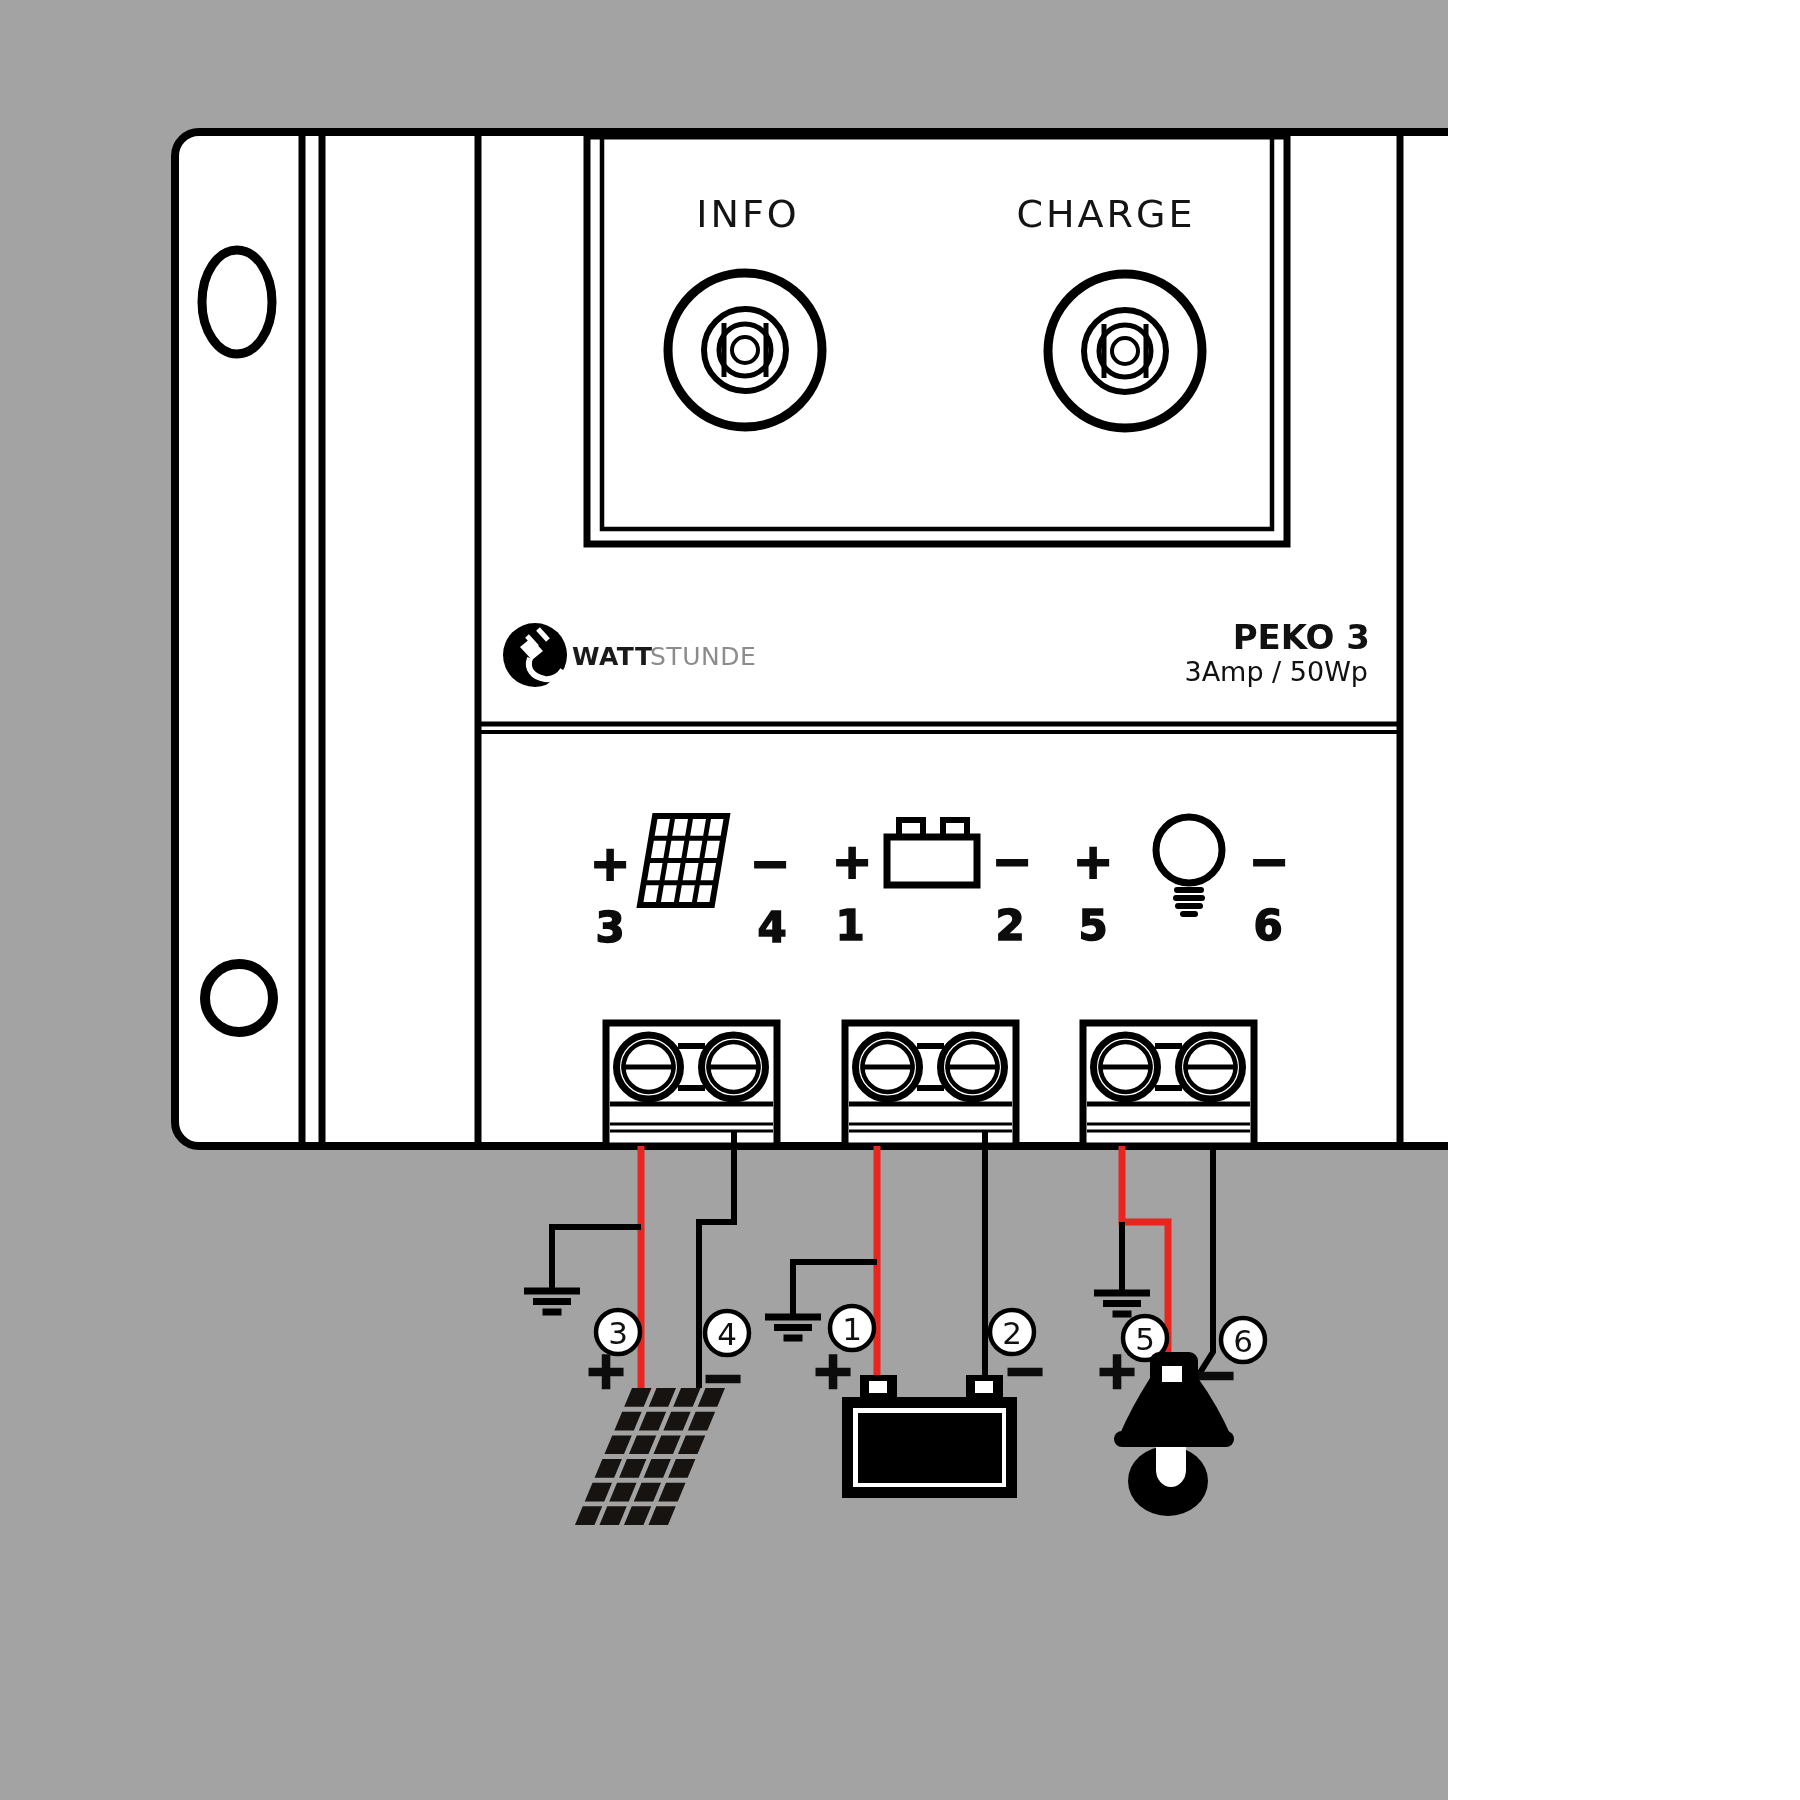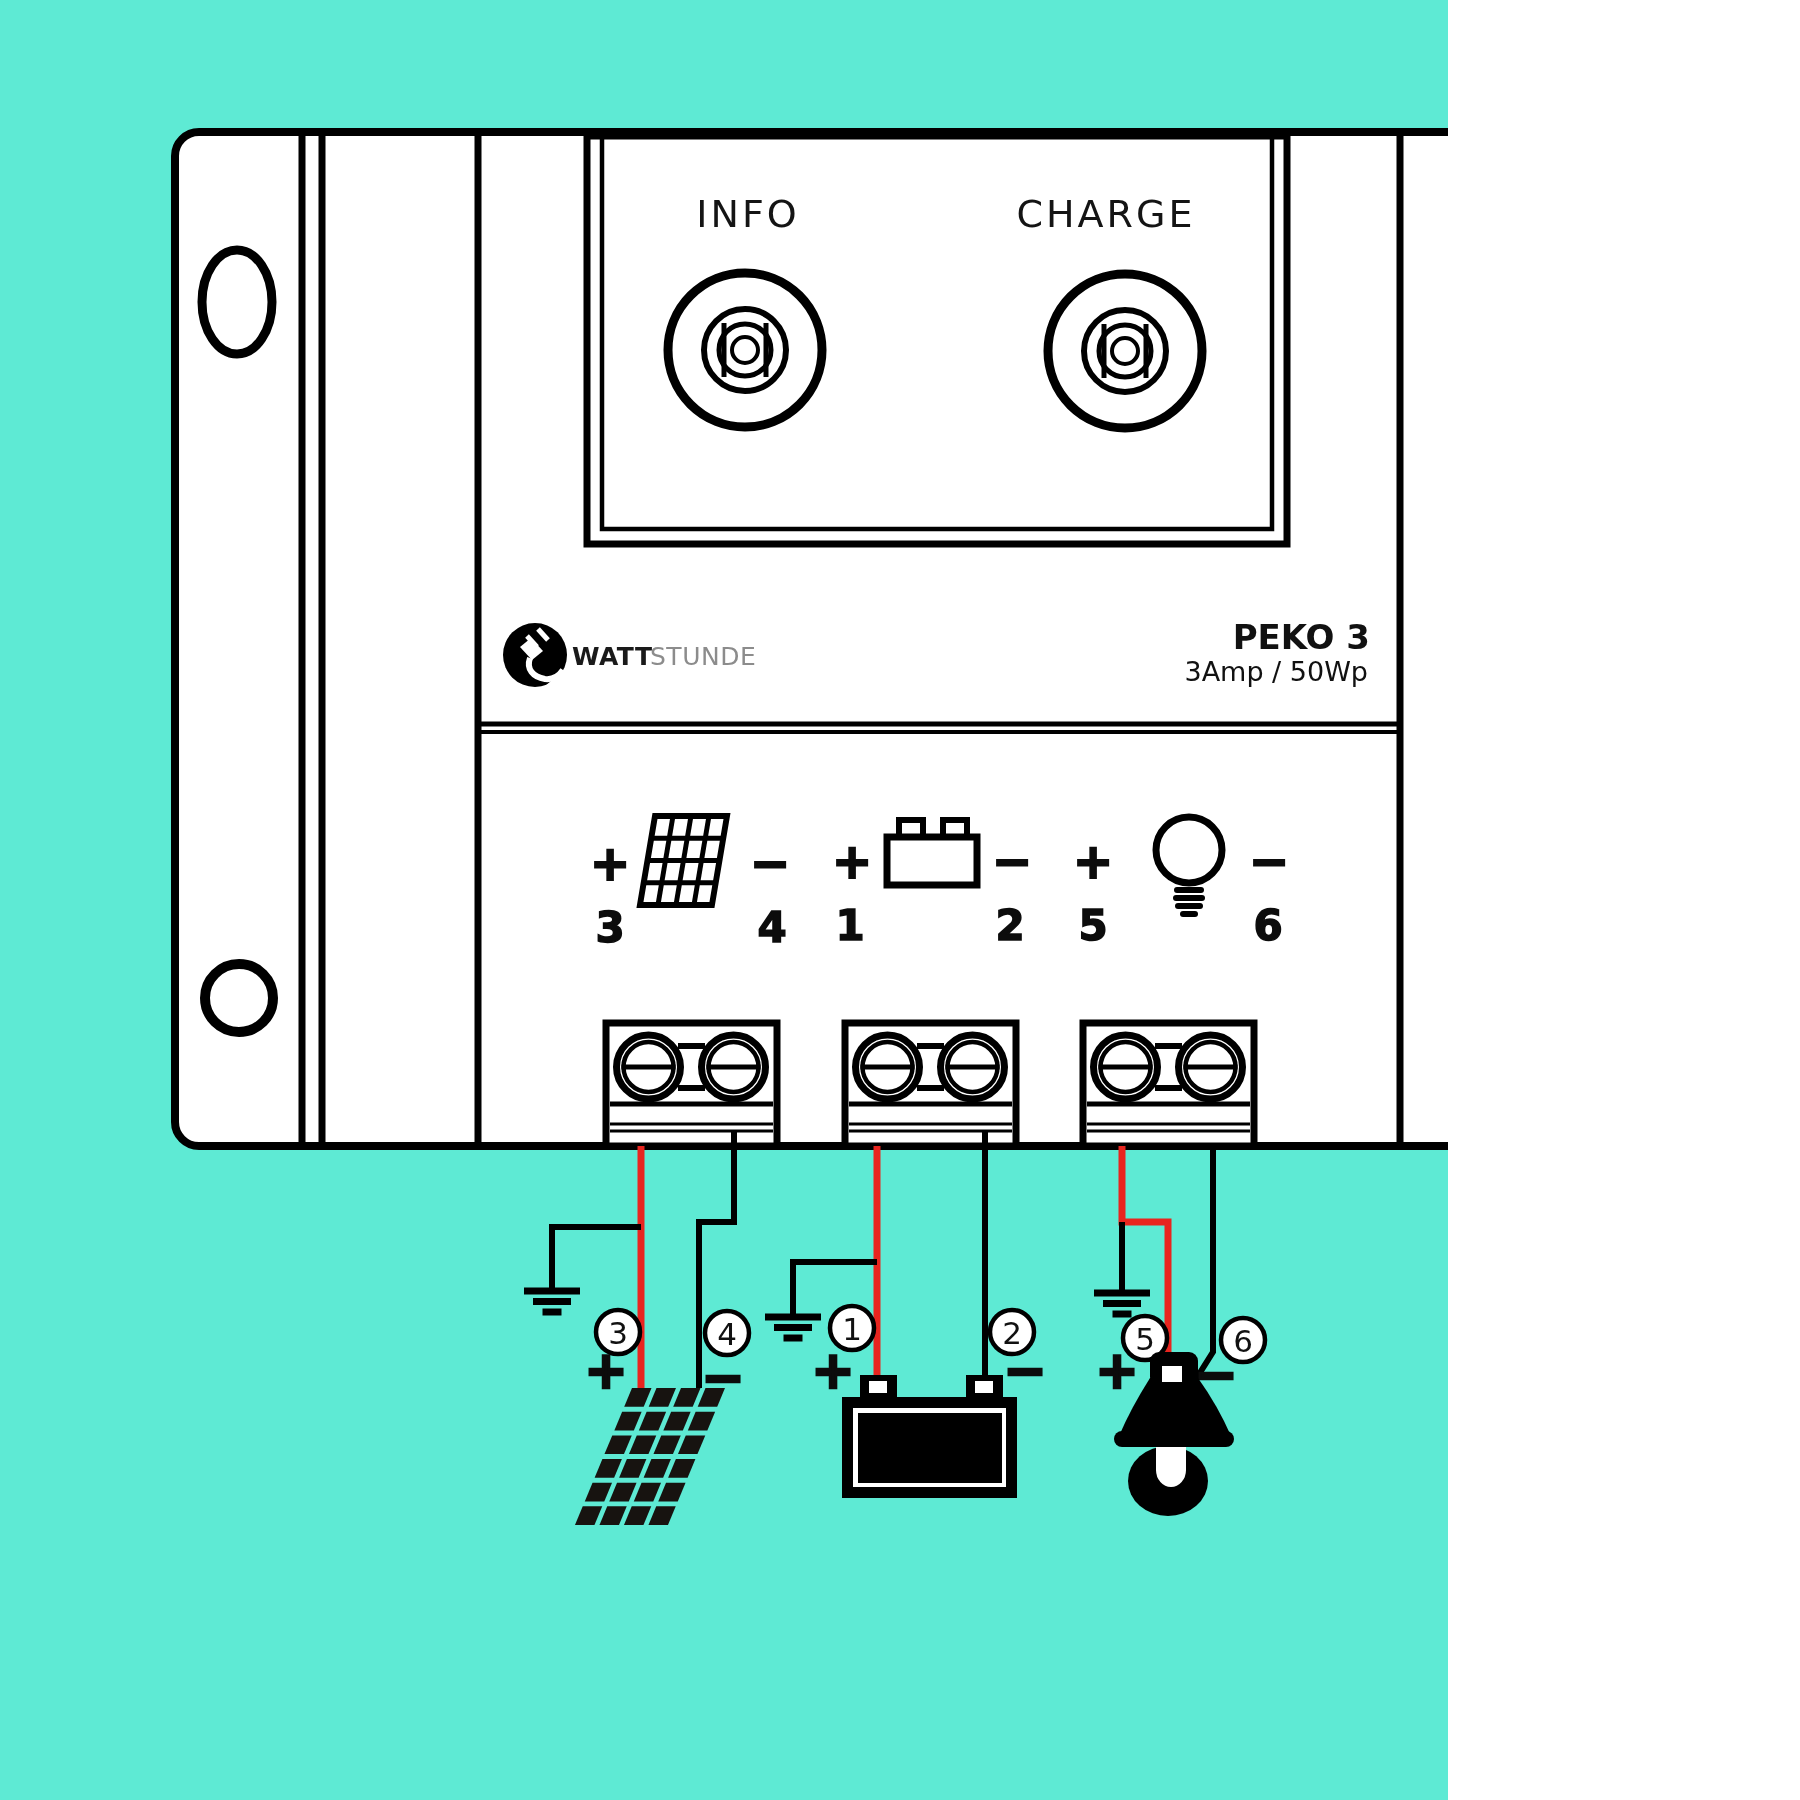--- a/index.html
+++ b/index.html
@@ -1,16 +1,16 @@
 <!DOCTYPE html>
 <html><head>
 <meta charset="utf-8">
 <style>
   html,body{margin:0;padding:0;background:#ffffff;}
-  .stage{position:relative;width:1448px;height:1800px;background:#5eead4;overflow:hidden;
+  .stage{position:relative;width:1448px;height:1800px;background:#a3a3a3;overflow:hidden;
          font-family:"DejaVu Sans","Liberation Sans",sans-serif;}
   svg{display:block;}
   text{font-family:"DejaVu Sans","Liberation Sans",sans-serif;}
   .tm{text-anchor:middle;}
   .te{text-anchor:end;}
   .tc{dominant-baseline:central;}
   .t-ind{font-size:38px;letter-spacing:3px;fill:#141414;}
   .t-brandbold{font-size:25px;font-weight:700;fill:#1a1a1a;letter-spacing:.5px;}
   .t-brandlight{font-size:25px;letter-spacing:.5px;}
   .t-model{font-size:34px;font-weight:700;fill:#111;}

